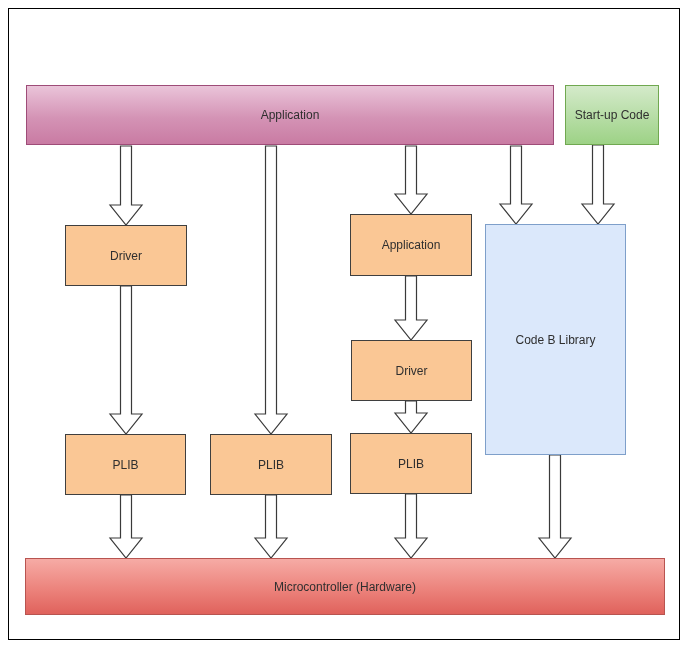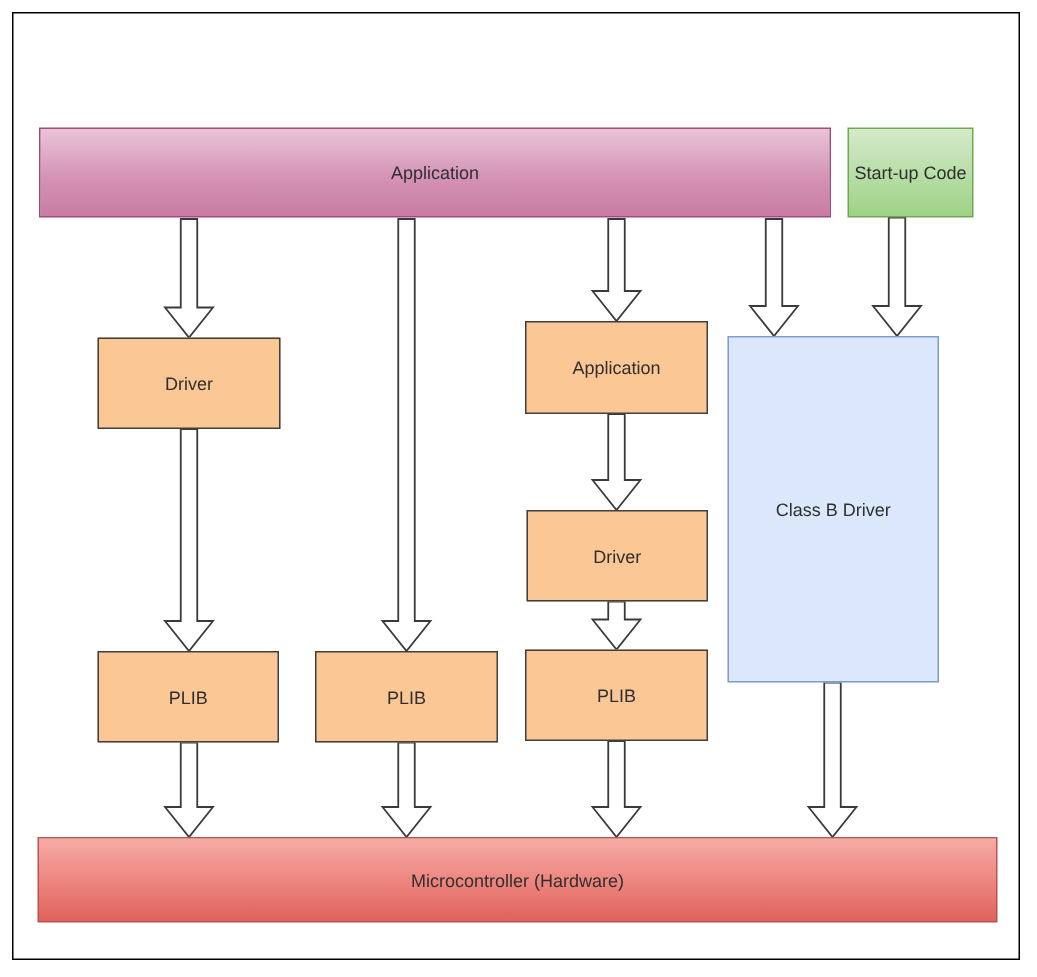--- a/index.html
+++ b/index.html
@@ -61,21 +61,21 @@
   .blue {
     background: #dbe8fb;
     border: 1px solid #7e9fca;
   }
   .red {
     background: linear-gradient(to bottom, #f6aba5 0%, #ec837c 55%, #e0625c 100%);
     border: 1px solid #b85450;
   }
   
   #n-application   { left: 26px;  top: 85px;  width: 528px; height: 60px; }
-  #n-startup       { left: 565px; top: 85px;  width: 84px;  height: 60px; }
+  #n-startup       { left: 565px; top: 85px;  width: 94px;  height: 60px; }
   #n-driver-left   { left: 65px;  top: 225px; width: 122px; height: 61px; }
   #n-middleware    { left: 350px; top: 214px; width: 122px; height: 62px; }
   #n-driver-mid    { left: 351px; top: 340px; width: 121px; height: 61px; }
   #n-plib-left     { left: 65px;  top: 434px; width: 121px; height: 61px; }
   #n-plib-mid      { left: 210px; top: 434px; width: 122px; height: 61px; }
   #n-plib-right    { left: 350px; top: 433px; width: 122px; height: 61px; }
   #n-classb        { left: 485px; top: 224px; width: 141px; height: 231px; }
   #n-micro         { left: 25px;  top: 558px; width: 640px; height: 57px; text-align: center; }
 </style>
 </head>
@@ -125,19 +125,19 @@
 
   <div class="node orange" id="n-plib-mid">
     <span>PLIB</span>
   </div>
 
   <div class="node orange" id="n-plib-right">
     <span>PLIB</span>
   </div>
 
   <div class="node blue" id="n-classb">
-    <span>Class B Driver</span>
+    <span>Code B Library</span>
   </div>
 
   <div class="node red" id="n-micro">
     <span>Microcontroller (Hardware)</span>
   </div>
 </div>
 
 </body></html>

